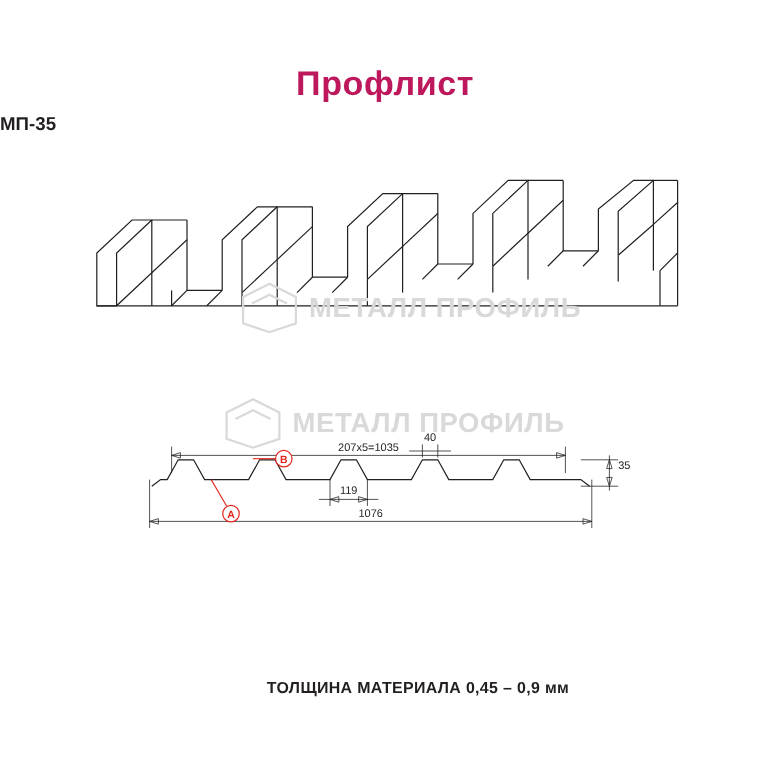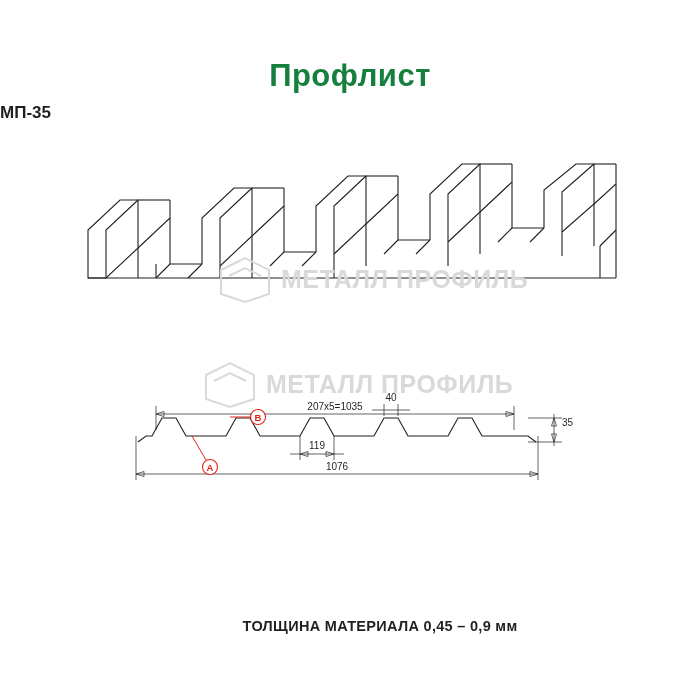--- a/index.html
+++ b/index.html
@@ -22,21 +22,21 @@
   }
   .title {
     position: absolute;
     top: 58px;
     left: 0;
     width: 700px;
     text-align: center;
     font-size: 31px;
     font-weight: bold;
     letter-spacing: 0.5px;
-    color: #15803d;
+    color: #be185d;
   }
   .subtitle {
     position: absolute;
     top: 103px;
     left: 0;
     width: 700px;
     text-align: left;
     font-size: 17px;
     font-weight: bold;
     color: #231f20;

